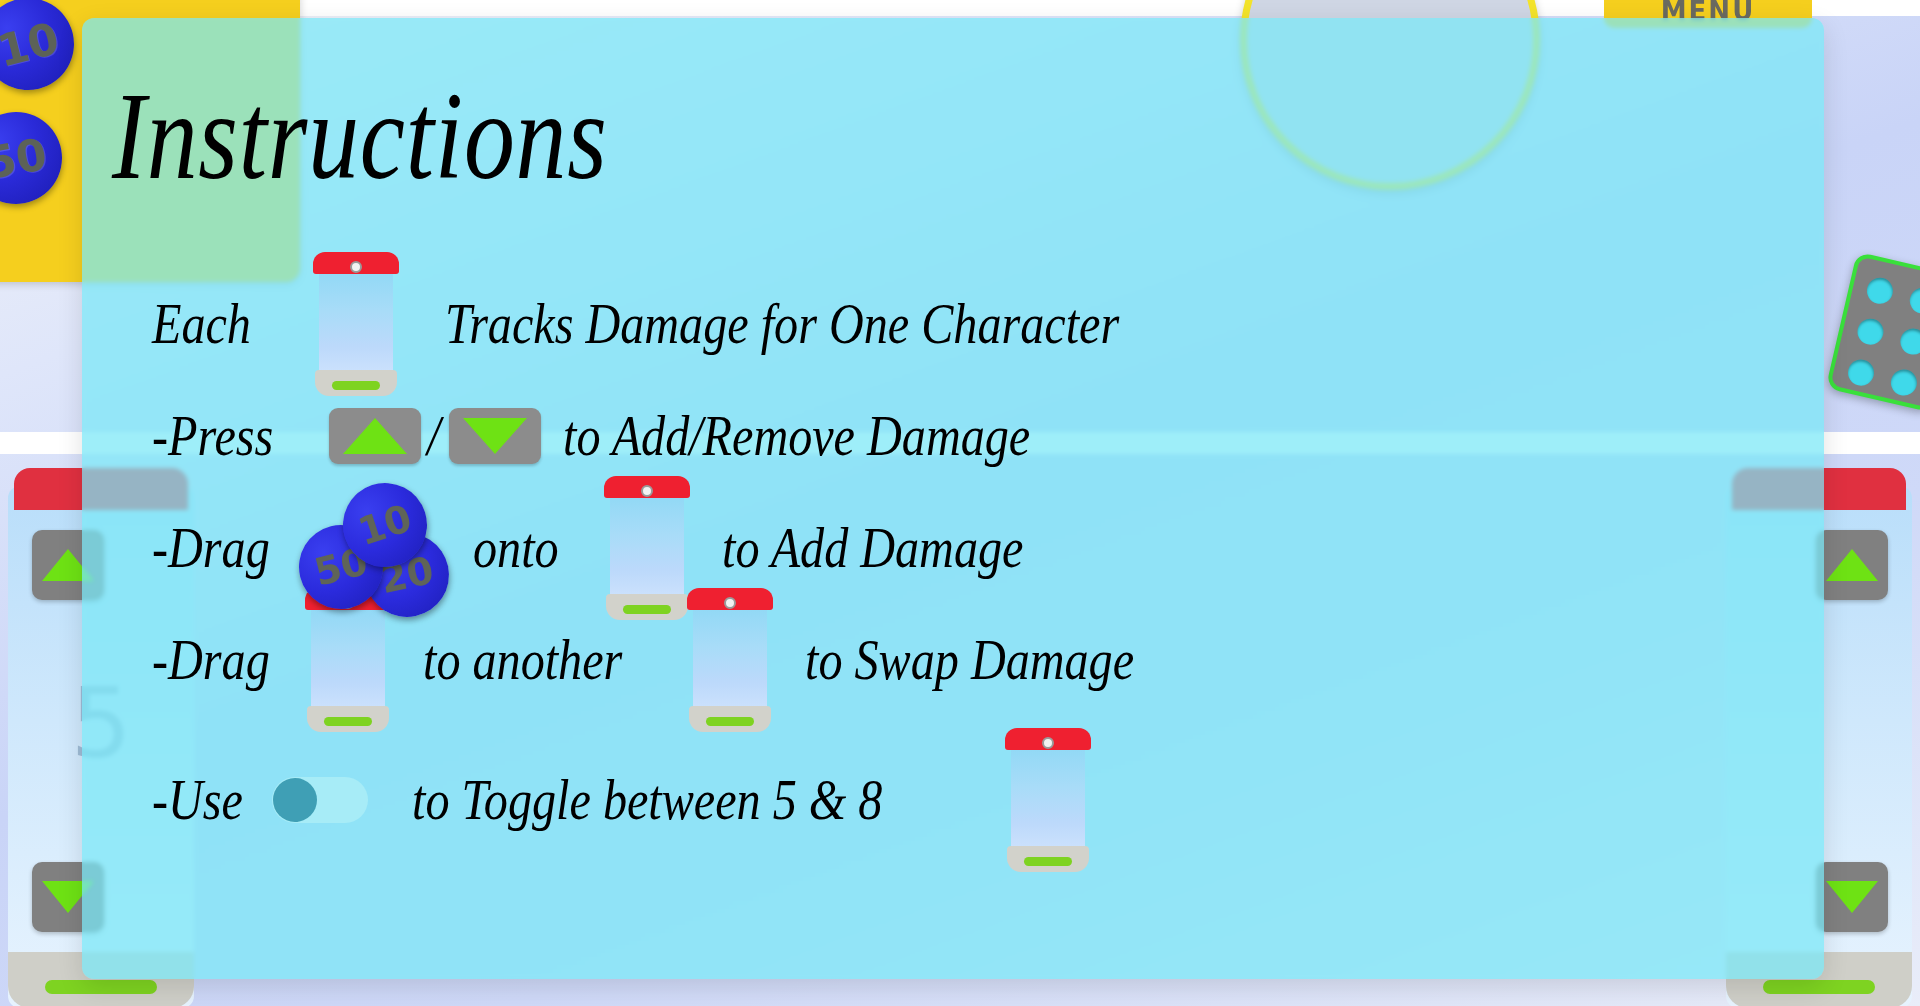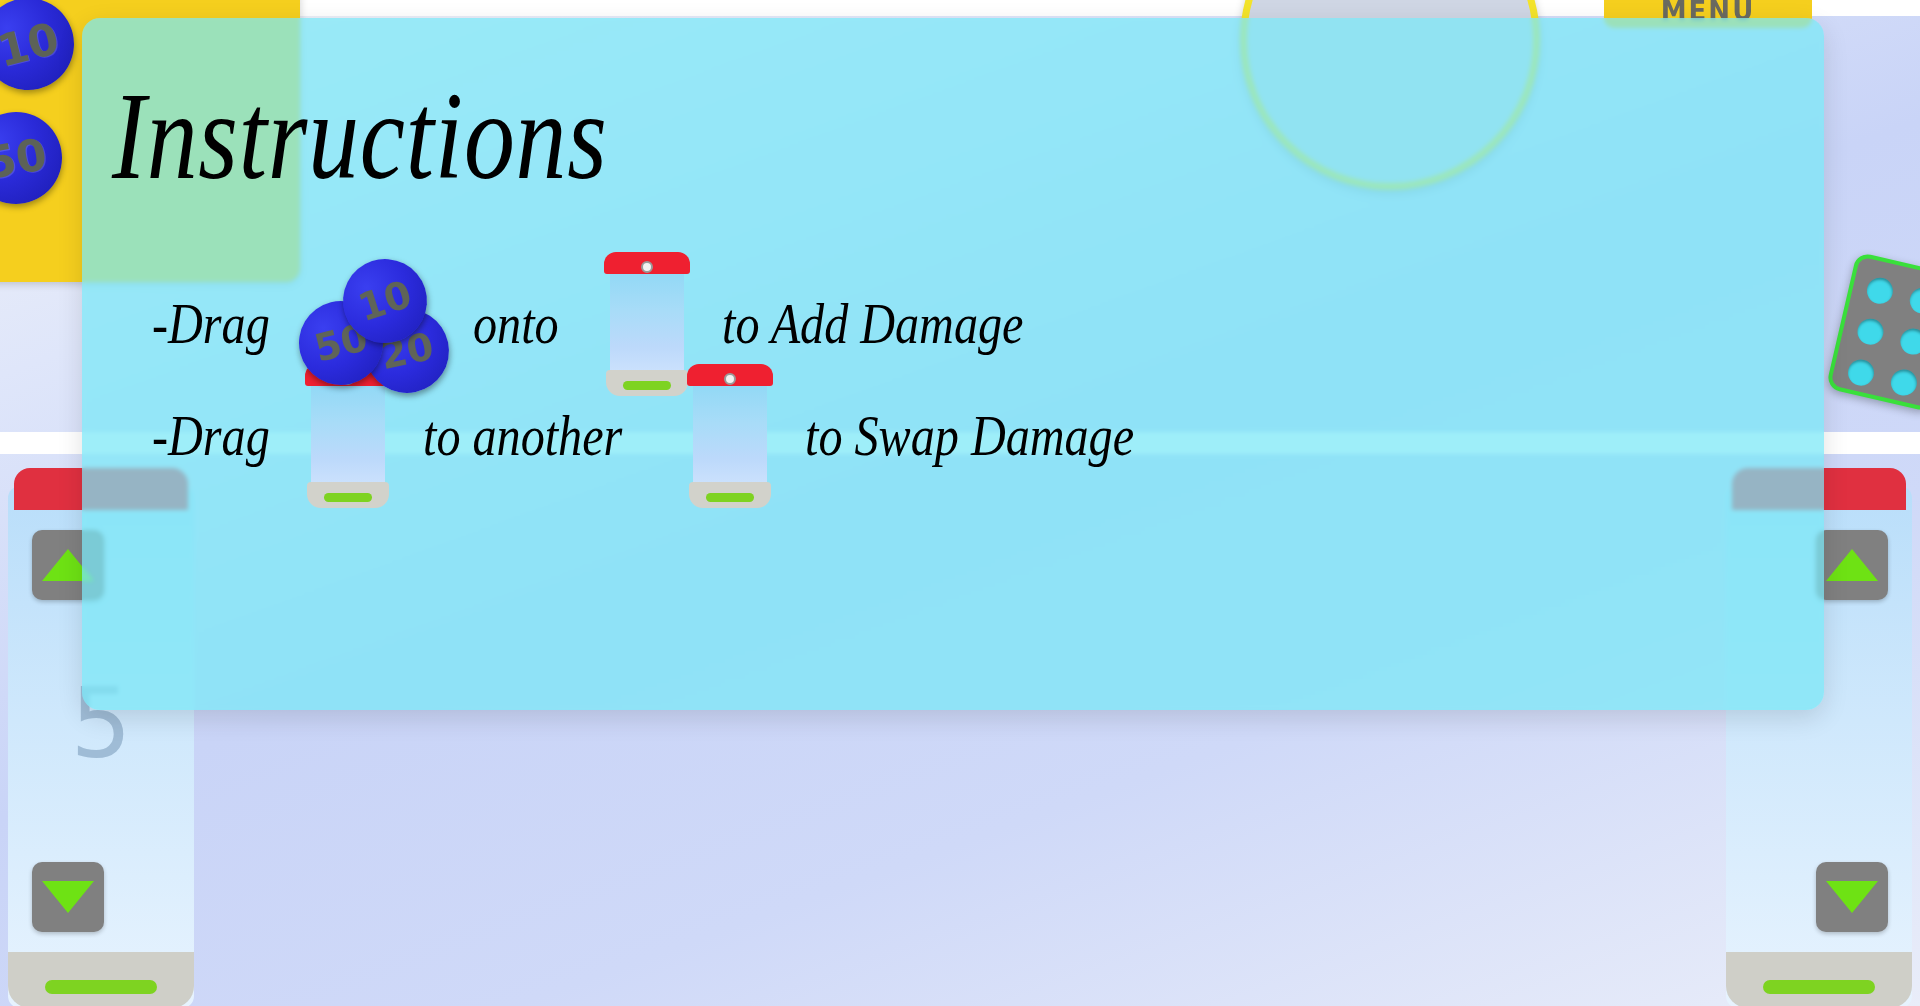--- a/index.html
+++ b/index.html
@@ -148,23 +148,23 @@
   .bg-toggle .knob {
     position: absolute; right: 2px; top: 2px;
     width: 42px; height: 42px; border-radius: 50%;
     background: #3fc6a8;
   }
 
   
   .overlay {
     position: absolute;
     left: 82px; top: 18px;
-    width: 1742px; height: 692px;
+    width: 1742px; height: 961px;
     background: rgba(120, 232, 246, 0.72);
-    border-radius: 18px;
+    border-radius: 12px;
     backdrop-filter: blur(2px);
     box-shadow: 0 8px 26px rgba(0,0,0,.12);
     overflow: hidden;
   }
 
   .title {
     position: absolute; left: 30px; top: 48px;
     font-size: 124px;
     font-style: italic;
     font-weight: normal;
@@ -346,21 +346,47 @@
       </div>
     </div>
   </div>
 
   <div class="overlay">
 
     <div class="title">Instructions</div>
 
     <div class="rows">
 
-
+      <div class="row">
+        <span class="txt">Each</span>
+        <span class="gap-m"></span>
+        <div class="mini-card">
+          <div class="m-body"></div>
+          <div class="m-cap"></div>
+          <div class="m-dot"></div>
+          <div class="m-foot"></div>
+          <div class="m-bar"></div>
+        </div>
+        <span class="gap-m"></span>
+        <span class="txt">Tracks Damage for One Character</span>
+      </div>
+
+      <div class="row">
+        <span class="txt">-Press</span>
+        <span class="gap-m"></span>
+        <div class="arrow-box">
+          <span class="a-tri up"></span>
+        </div>
+        <span class="txt">/</span>
+        <div class="arrow-box">
+          <span class="a-tri down"></span>
+        </div>
+        <span class="gap-s"></span>
+        <span class="txt">to Add/Remove Damage</span>
+      </div>
 
       <div class="row">
         <span class="txt">-Drag</span>
         <div class="token-cluster">
           <div class="ctok t10">
             <span>10</span>
           </div>
           <div class="ctok t50">
             <span>50</span>
           </div>
@@ -397,16 +423,32 @@
           <div class="m-body"></div>
           <div class="m-cap"></div>
           <div class="m-dot"></div>
           <div class="m-foot"></div>
           <div class="m-bar"></div>
         </div>
         <span class="gap-s"></span>
         <span class="txt">to Swap Damage</span>
       </div>
 
+      <div class="row" style="margin-top:28px">
+        <span class="txt">-Use</span>
+        <div class="toggle">
+          <div class="t-knob"></div>
+        </div>
+        <span class="gap-m"></span>
+        <span class="txt">to Toggle between 5 &amp; 8</span>
+        <span class="gap-m"></span>
+        <div class="mini-card">
+          <div class="m-body"></div>
+          <div class="m-cap"></div>
+          <div class="m-dot"></div>
+          <div class="m-foot"></div>
+          <div class="m-bar"></div>
+        </div>
+      </div>
 
     </div>
   </div>
 </div>
 
 </body></html>

